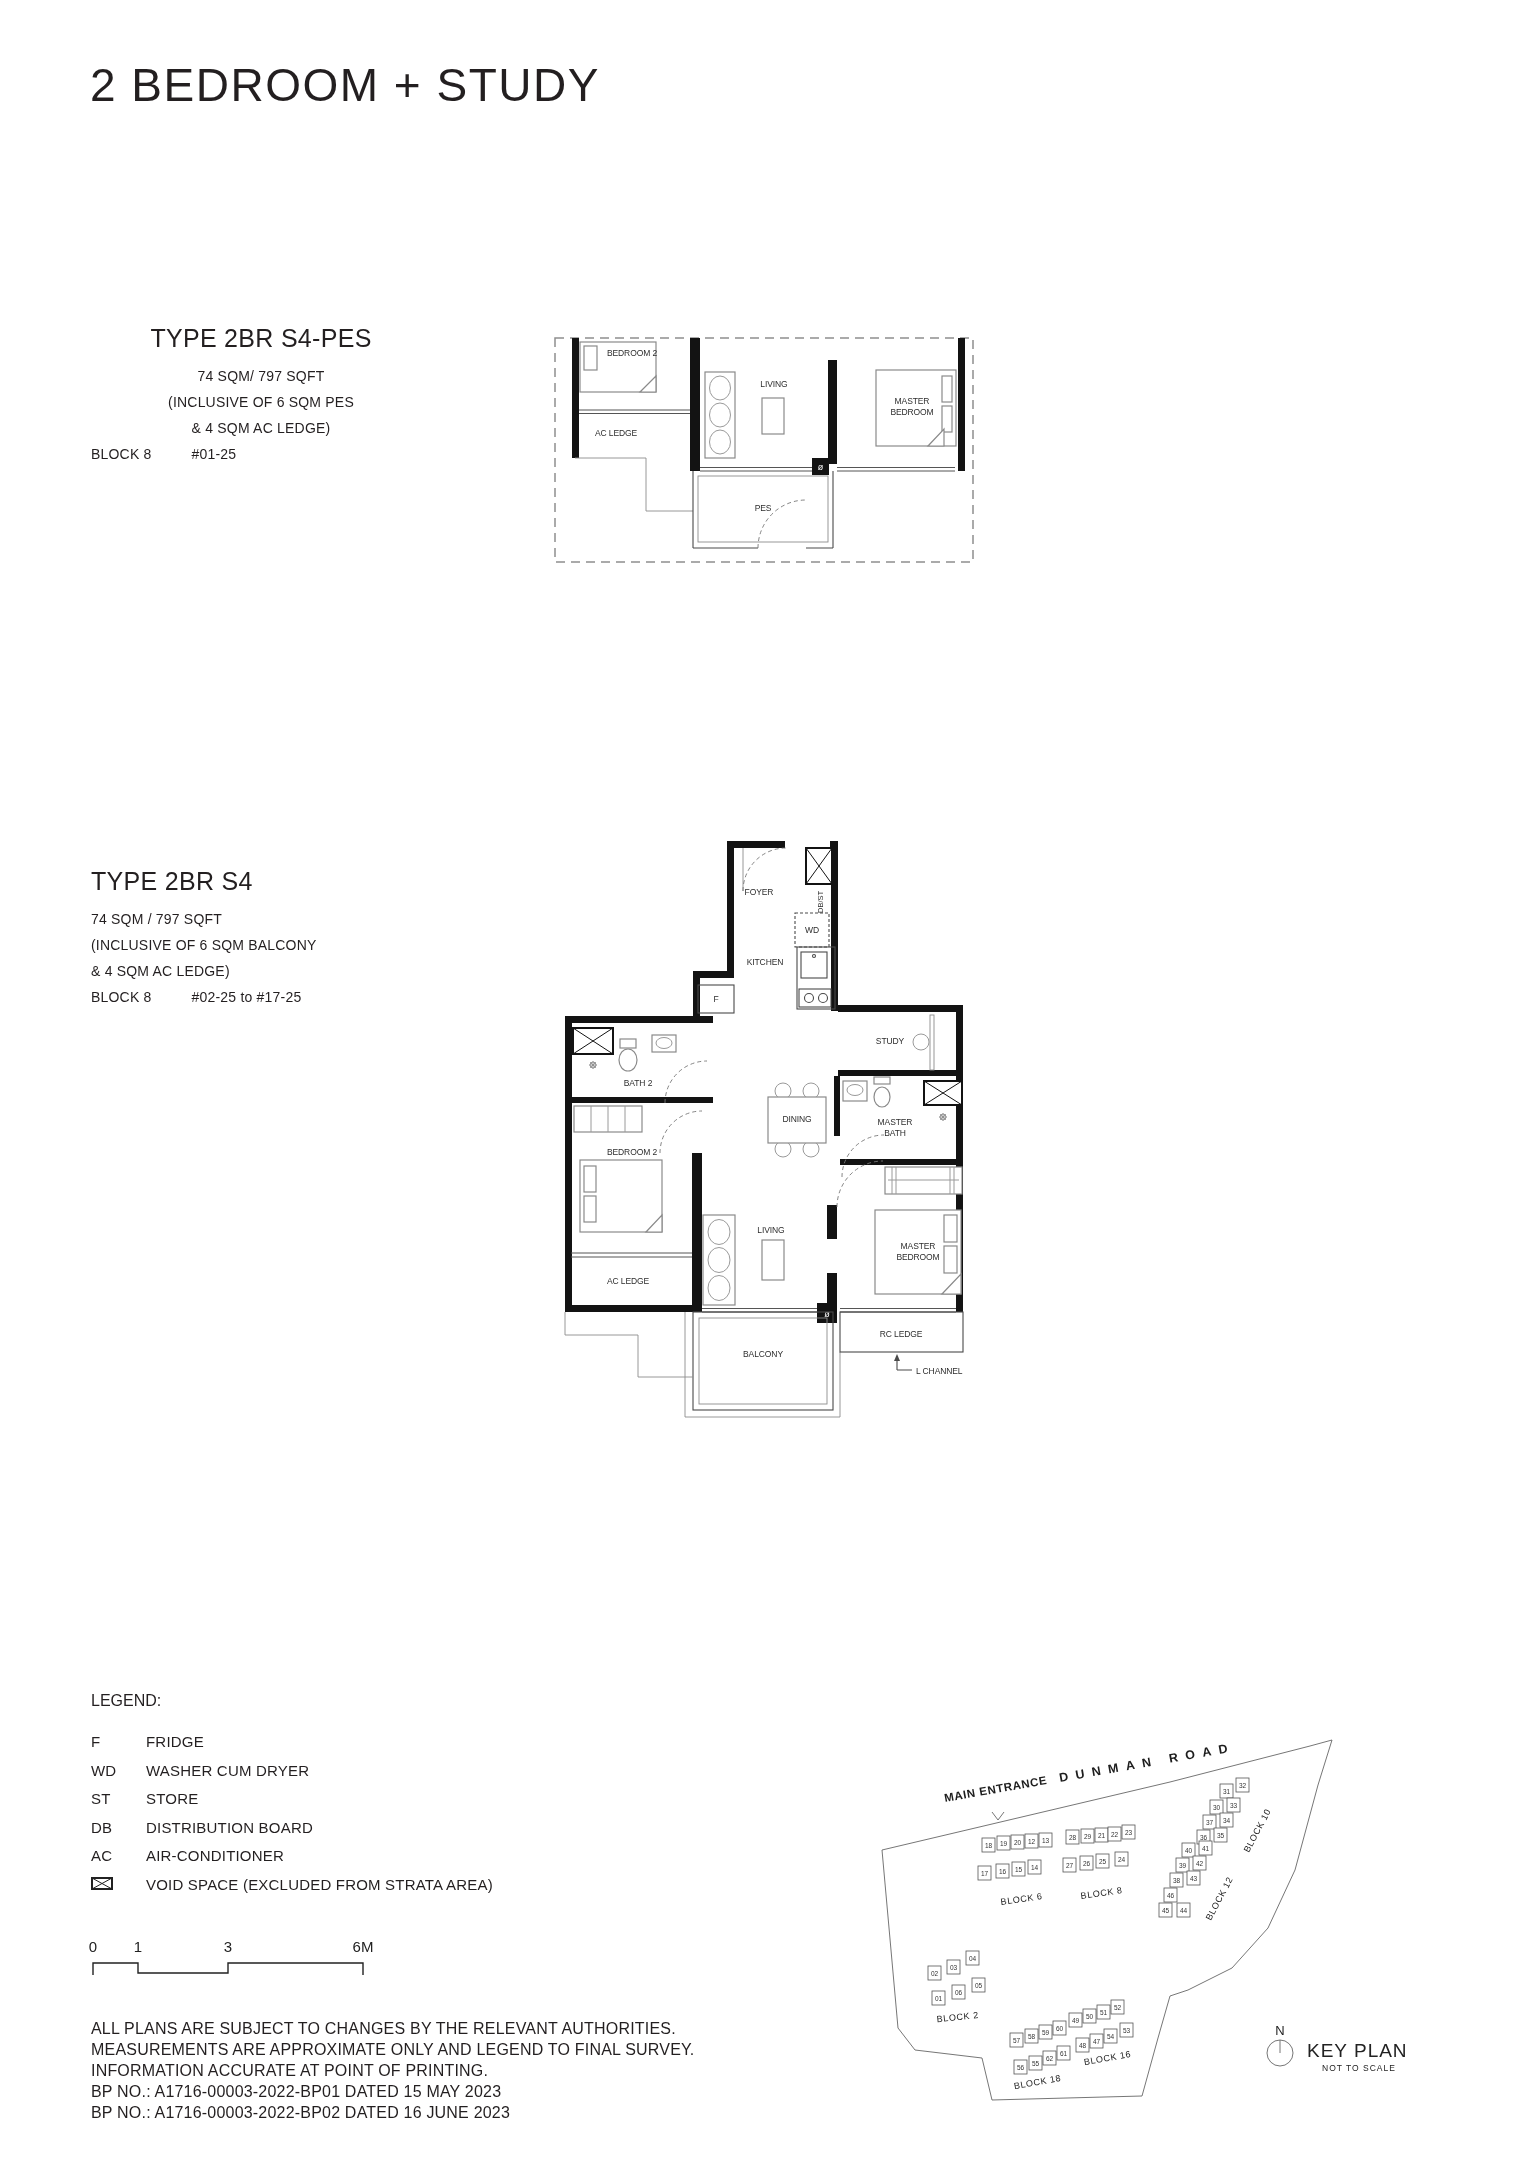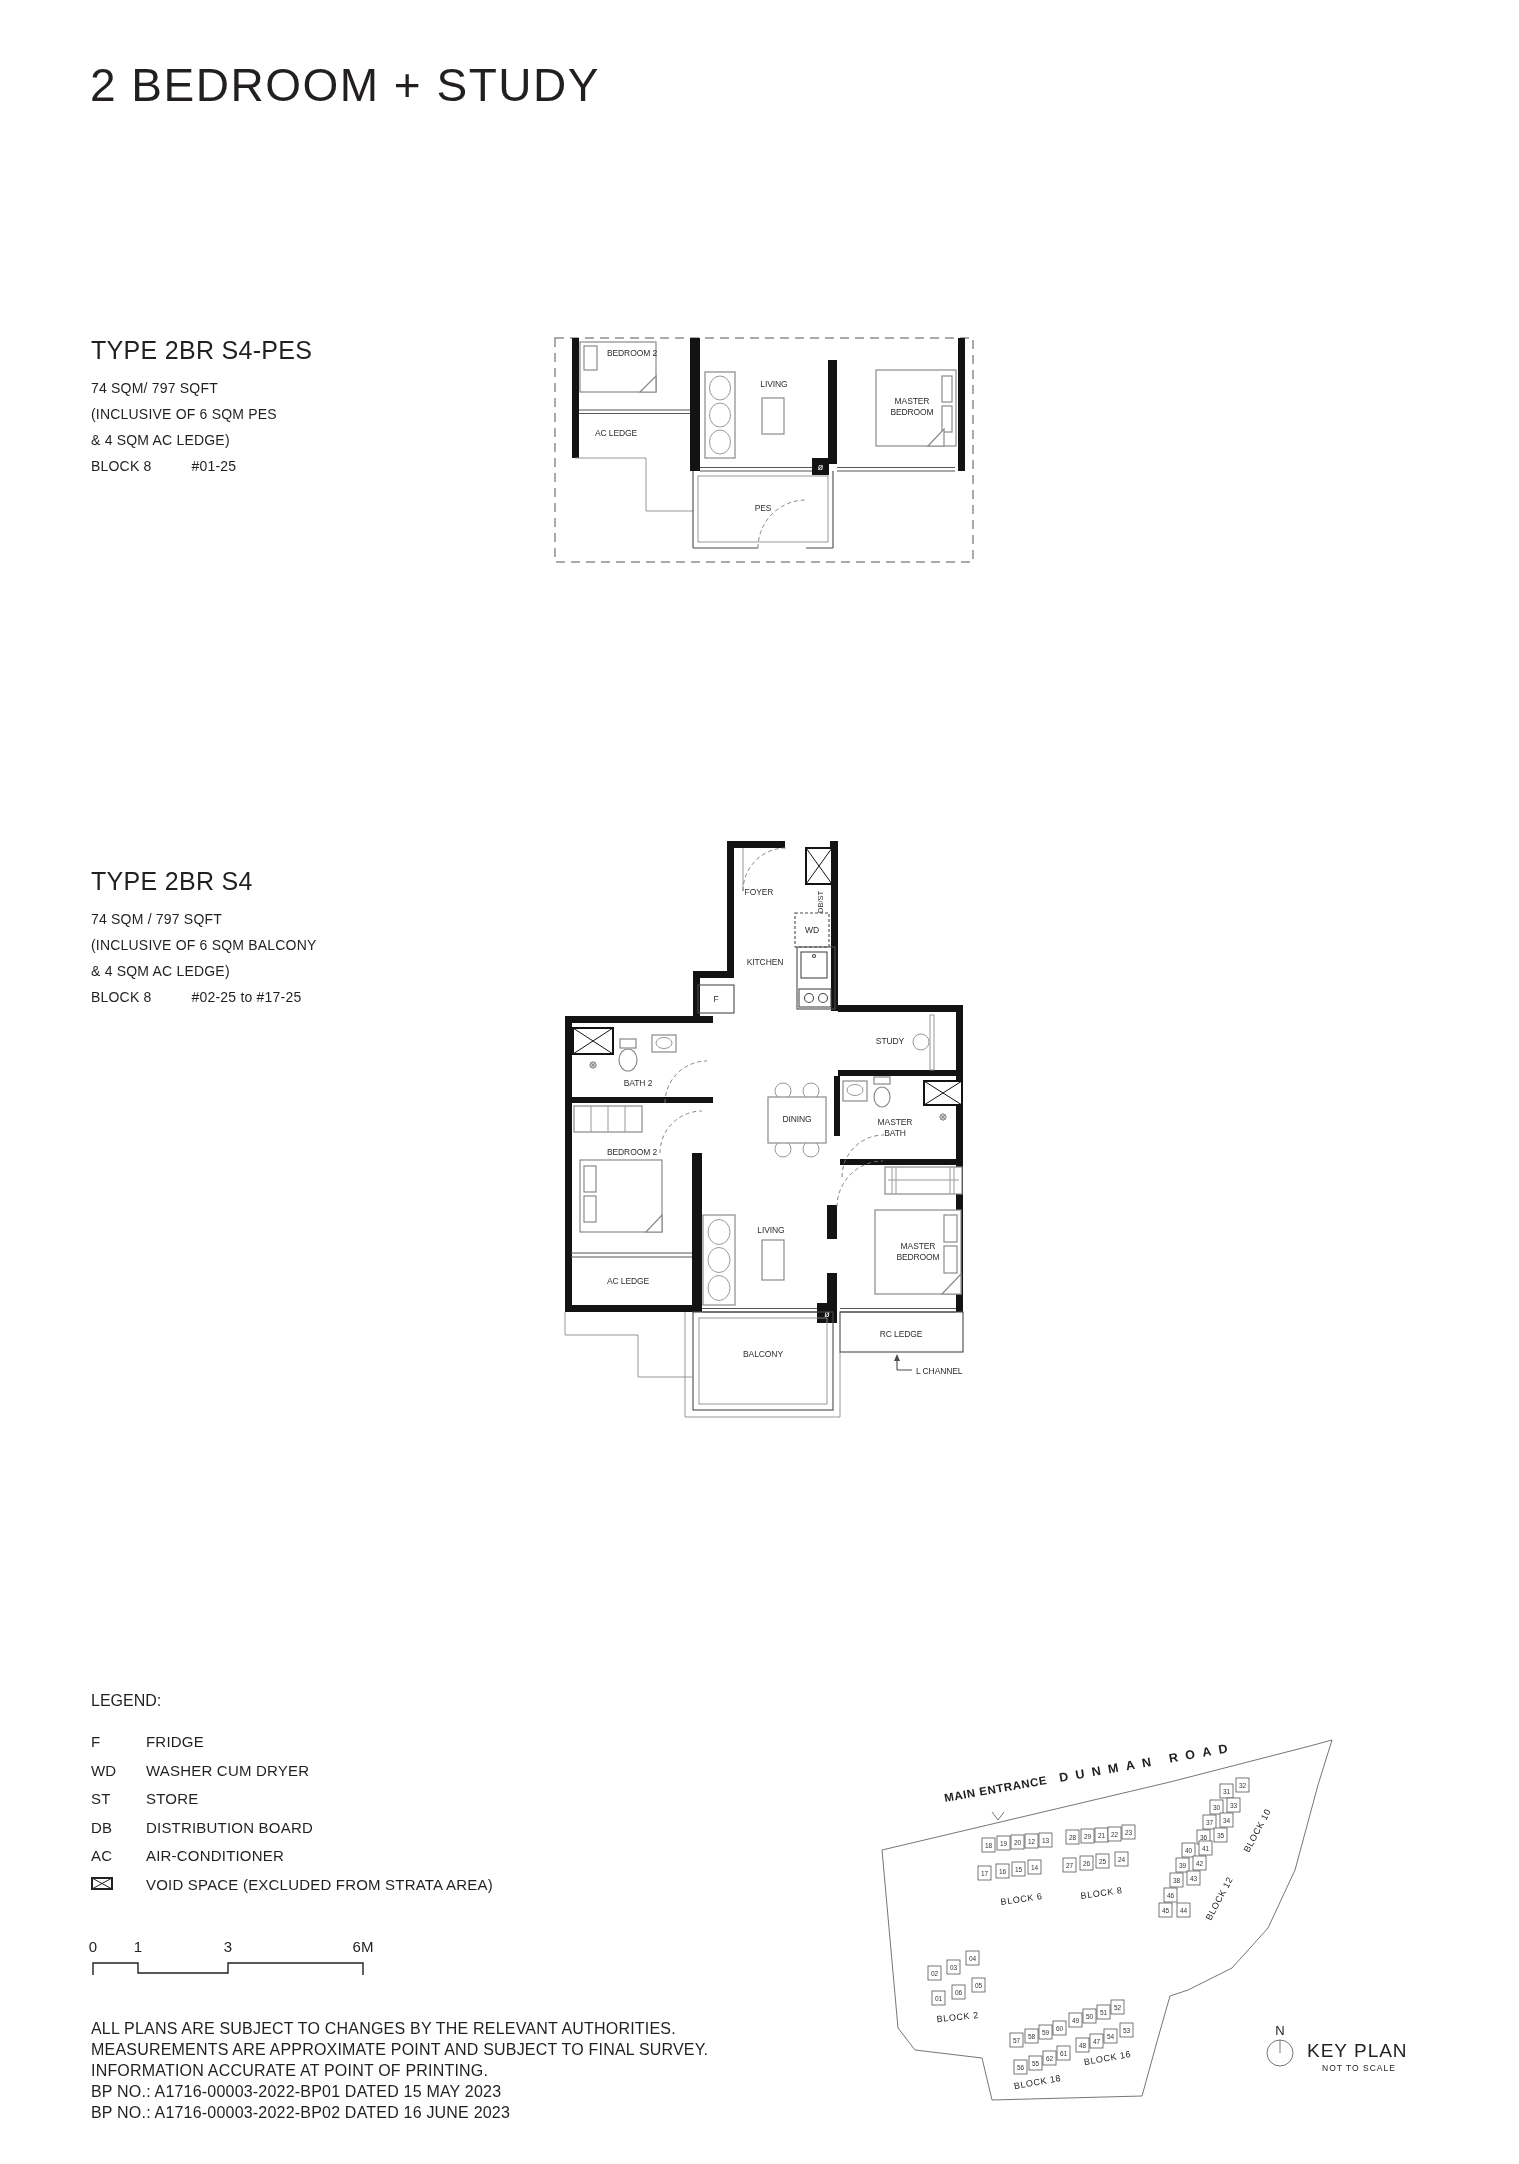--- a/index.html
+++ b/index.html
@@ -39,21 +39,21 @@
   .kp-n{font-size:13px;fill:#222;text-anchor:middle;}
   .kp-title{font-size:19px;fill:#222;letter-spacing:1px;}
   .kp-sub{font-size:8.5px;fill:#222;letter-spacing:1px;}
   .sc-lbl{font-size:15px;fill:#222;text-anchor:middle;}
 </style>
 </head>
 <body>
 
 <div class="abs page-title">2 BEDROOM + STUDY</div>
 
-<div class="abs type-card" style="left:91px;top:336px;">
+<div class="abs type-card" style="left:91px;top:324px;text-align:center;">
   <div class="type-name">TYPE 2BR S4-PES</div>
   <div class="type-line">74 SQM/ 797 SQFT</div>
   <div class="type-line">(INCLUSIVE OF 6 SQM PES</div>
   <div class="type-line">&amp; 4 SQM AC LEDGE)</div>
   <div class="type-line block-line">
     <span>BLOCK 8</span>
     <span>#01-25</span>
   </div>
 </div>
 
@@ -282,21 +282,21 @@
 <svg class="abs" style="left:60px;top:1938px;" width="420" height="48" viewBox="0 0 420 48">
   <text class="sc-lbl" x="33" y="14">0</text>
   <text class="sc-lbl" x="78" y="14">1</text>
   <text class="sc-lbl" x="168" y="14">3</text>
   <text class="sc-lbl" x="303" y="14">6M</text>
   <path d="M33,37 L33,25 L78,25 L78,35 L168,35 L168,25 L303,25 L303,37" stroke="#222" stroke-width="1.4" fill="none"></path>
 </svg>
 
 <div class="abs disclaimer">
   <div>ALL PLANS ARE SUBJECT TO CHANGES BY THE RELEVANT AUTHORITIES.</div>
-  <div>MEASUREMENTS ARE APPROXIMATE POINT AND SUBJECT TO FINAL SURVEY.</div>
+  <div>MEASUREMENTS ARE APPROXIMATE ONLY AND LEGEND TO FINAL SURVEY.</div>
   <div>INFORMATION ACCURATE AT POINT OF PRINTING.</div>
   <div>BP NO.: A1716-00003-2022-BP01 DATED 15 MAY 2023</div>
   <div>BP NO.: A1716-00003-2022-BP02 DATED 16 JUNE 2023</div>
 </div>
 
 <svg class="abs" style="left:870px;top:1730px;" width="640" height="400" viewBox="0 0 640 400">
   <polygon class="kp-line" points="12,120 300,52 440,16 462,10 448,55 425,140 398,198 362,238 318,260 300,266 288,308 272,366 122,370 112,328 45,320 28,298"></polygon>
   <text class="kp-entrance" transform="translate(75,72) rotate(-10)">MAIN ENTRANCE</text>
   <polyline class="kp-line" points="122,82 128,90 134,82"></polyline>
   <text class="kp-road" transform="translate(190,52) rotate(-10)">DUNMAN ROAD</text>

